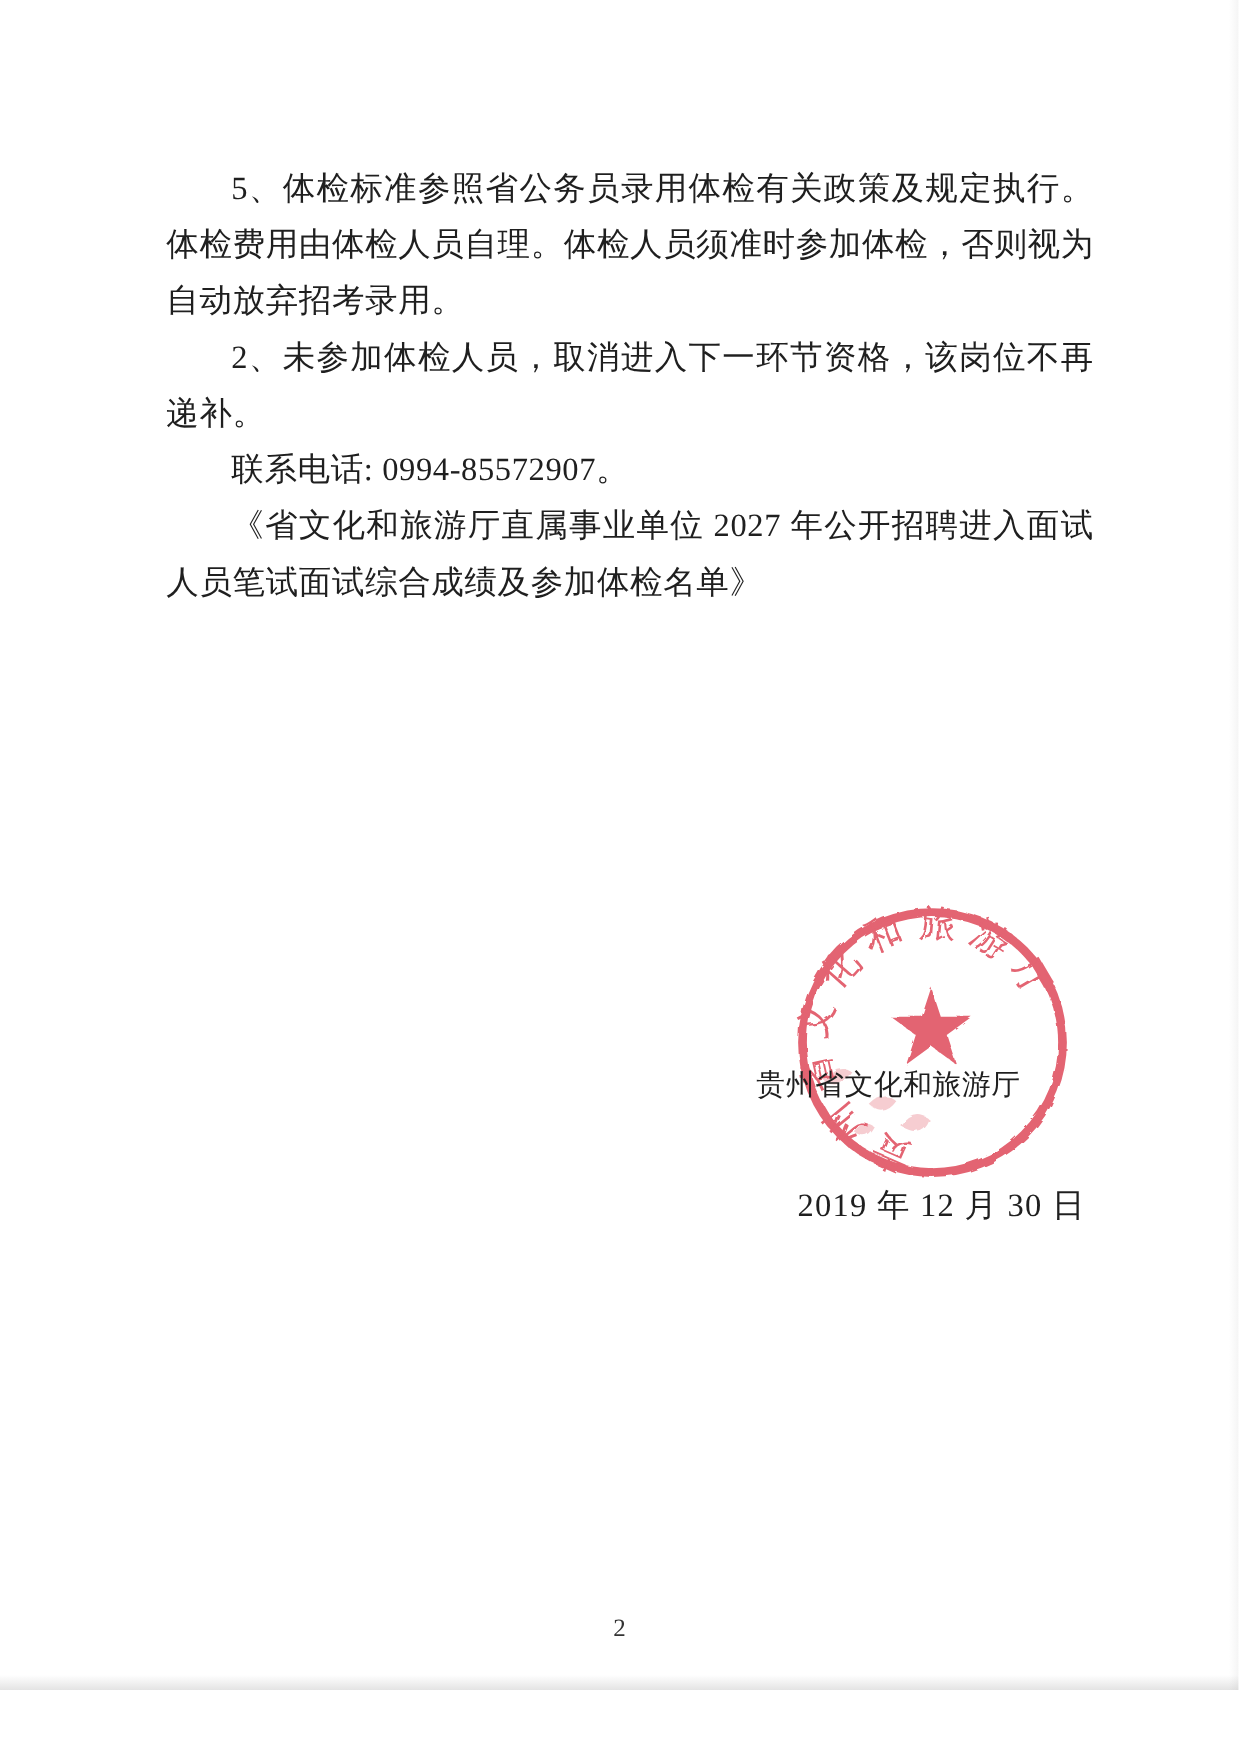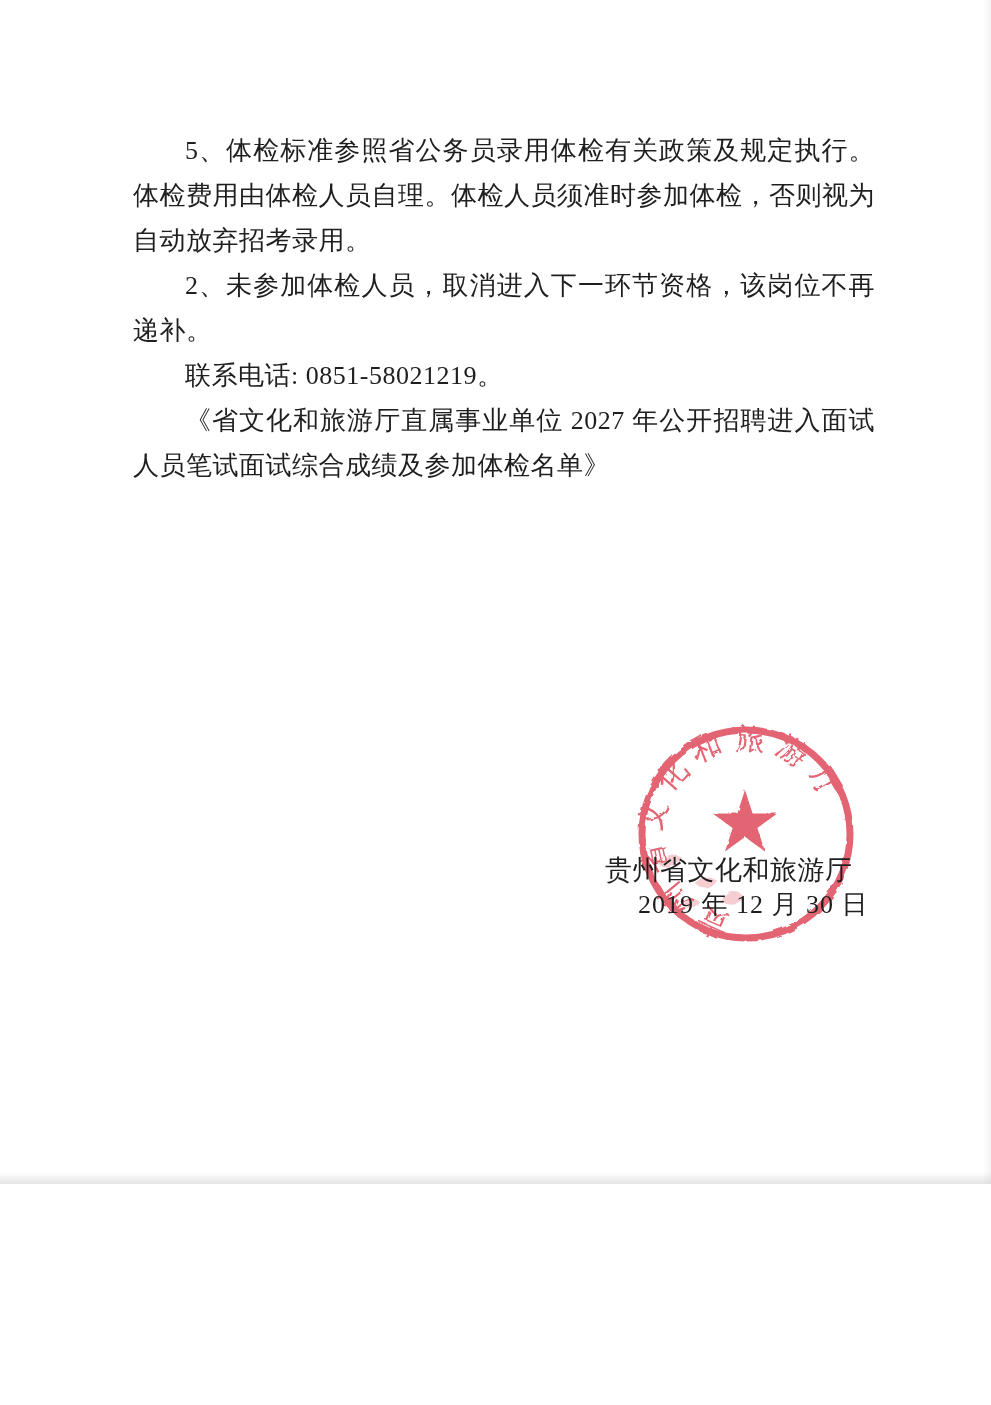--- a/index.html
+++ b/index.html
@@ -1,47 +1,47 @@
 <!DOCTYPE html>
 <html><head>
 <meta charset="utf-8">
 <style>
   html, body { margin: 0; padding: 0; background: #ffffff; }
   .page {
     position: relative;
     width: 991px;
-    height: 1184px;
+    height: 1352px;
     background: #ffffff;
     font-family: "Liberation Serif", "DejaVu Serif", serif;
     color: #1f1f1f;
     overflow: hidden;
   }
   .body-text {
     position: absolute;
     left: 133px;
     top: 128px;
     width: 742px;
     font-size: 26px;
     line-height: 45px;
     letter-spacing: 0.5px;
     text-align: justify;
   }
   .body-text p { margin: 0; text-indent: 2em; }
   .sig-org {
     position: absolute;
     left: 605px;
     top: 852px;
-    font-size: 27px;
+    font-size: 23px;
     letter-spacing: 0.5px;
     z-index: 3;
   }
   .sig-date {
     position: absolute;
     left: 638px;
-    top: 887px;
+    top: 947px;
     font-size: 26px;
     letter-spacing: 1px;
     z-index: 3;
   }
   .seal {
     position: absolute;
     left: 629px;
     top: 717px;
     width: 234px;
     height: 234px;
@@ -74,21 +74,21 @@
   }
 </style>
 </head>
 <body>
 
 <div class="page">
 
   <div class="body-text">
     <p>5、体检标准参照省公务员录用体检有关政策及规定执行。体检费用由体检人员自理。体检人员须准时参加体检，否则视为自动放弃招考录用。</p>
     <p>2、未参加体检人员，取消进入下一环节资格，该岗位不再递补。</p>
-    <p>联系电话: 0851-58021219。</p>
+    <p>联系电话: 0994-85572907。</p>
     <p>《省文化和旅游厅直属事业单位 2027 年公开招聘进入面试人员笔试面试综合成绩及参加体检名单》</p>
   </div>
 
   <svg class="seal" viewBox="0 0 234 234" xmlns="http://www.w3.org/2000/svg">
     <defs>
       <filter id="stampRough" x="-15%" y="-15%" width="130%" height="130%">
         <feTurbulence type="fractalNoise" baseFrequency="0.09" numOctaves="2" result="n"></feTurbulence>
         <feDisplacementMap in="SourceGraphic" in2="n" scale="4"></feDisplacementMap>
       </filter>
     </defs>

